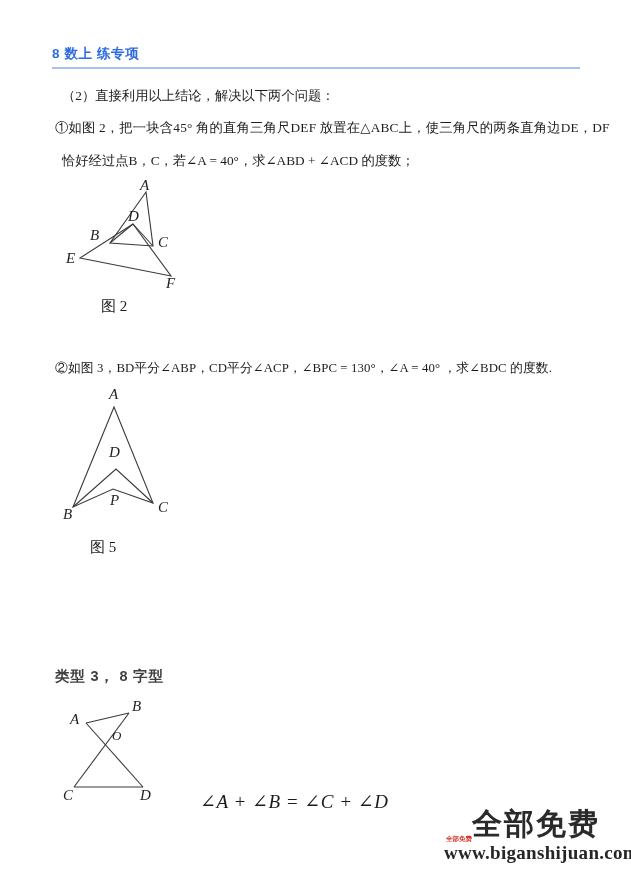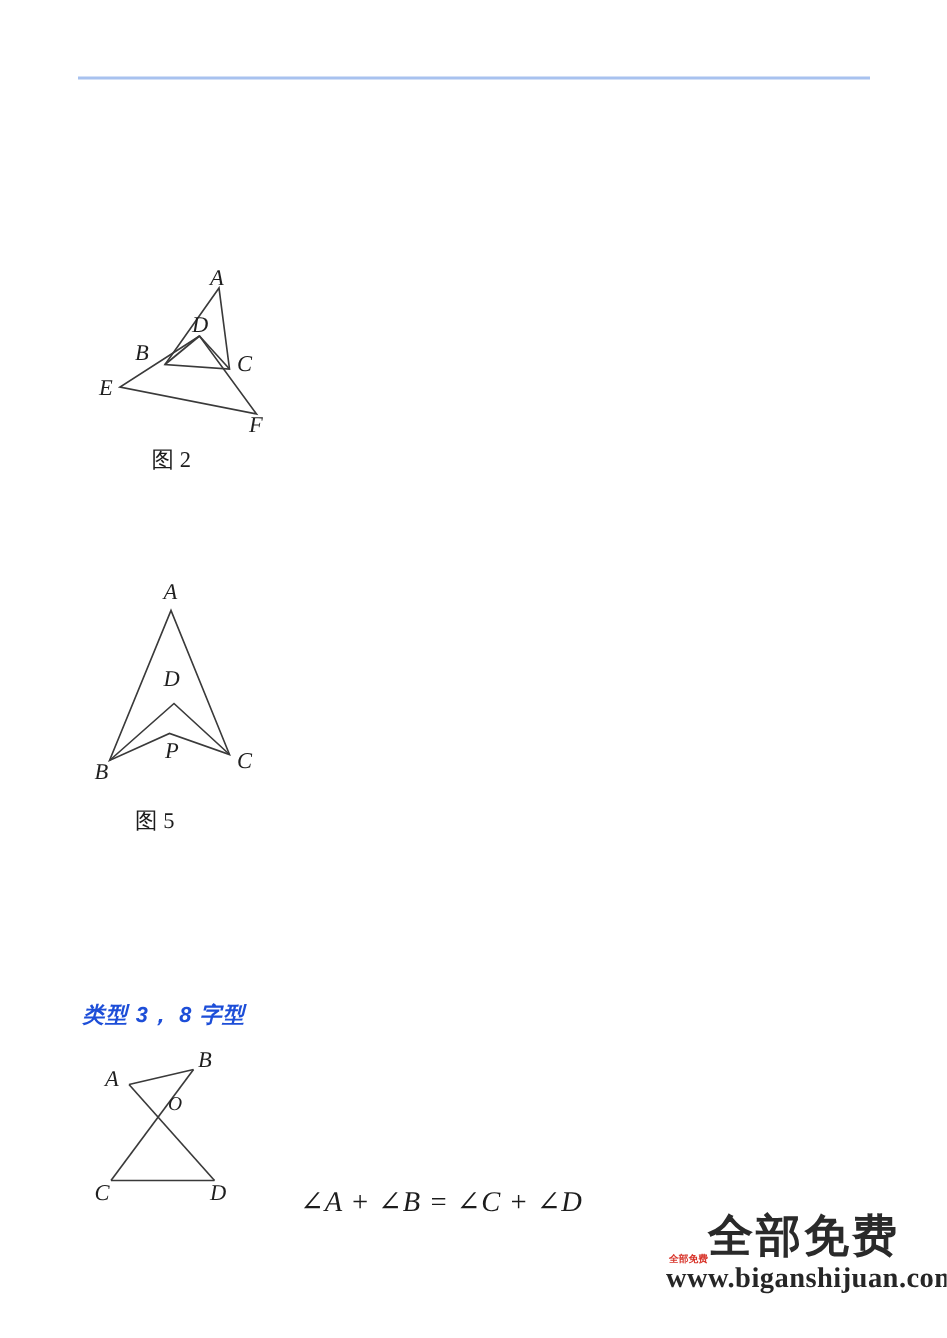--- a/index.html
+++ b/index.html
@@ -59,24 +59,23 @@
   .p-b1 { left: 55px;  top: 358px; letter-spacing: 0.1px; font-size: 12.8px;}
 
   
   .type-heading {
     position: absolute;
     left: 55px;
     top: 667px;
     font-family: "Liberation Sans", "DejaVu Sans", sans-serif;
     font-weight: bold;
     font-size: 14.5px;
-    color: #1d4ed8;
+    color: #404040;
     letter-spacing: 0.8px;
     white-space: nowrap;
-    font-style: italic;
   }
 
   
   .figure {
     position: absolute;
   }
   .fig-caption {
     position: absolute;
     font-size: 15px;
     color: #1c1c1c;
@@ -158,25 +157,29 @@
     letter-spacing: 0.3px;
     white-space: nowrap;
   }
 </style>
 </head>
 <body>
 
 <div class="page">
 
   <div class="doc-header">
+    <div class="doc-header-title">8 数上  练专项</div>
     <div class="doc-header-rule"></div>
   </div>
 
-
-
+  <div class="para p-2">（2）直接利用以上结论，解决以下两个问题：</div>
+
+  <div class="para p-a1">①如图 2，把一块含45° 角的直角三角尺DEF  放置在△ABC上，使三角尺的两条直角边DE，DF</div>
+
+  <div class="para p-a2">恰好经过点B，C，若∠A = 40°，求∠ABD + ∠ACD 的度数；</div>
 
   <svg class="figure" style="left:0px; top:0px;" width="631" height="892" viewBox="0 0 631 892" fill="none" pointer-events="none">
     <g stroke="#3a3a3a" stroke-width="1.1" fill="none" stroke-linejoin="miter">
 
       <path id="f2-abc" d="M146 192 L110 243 L153 246 Z"></path>
 
       <path id="f2-def" d="M133 224 L80 258 L171 276 Z"></path>
 
       <path id="f2-db" d="M133 224 L110 243"></path>
       <path id="f2-dc" d="M133 224 L153 246"></path>
@@ -186,20 +189,21 @@
       <text id="f2-lB" class="vlabel" x="90" y="240">B</text>
       <text id="f2-lC" class="vlabel" x="158" y="247">C</text>
       <text id="f2-lD" class="vlabel" x="128" y="221">D</text>
       <text id="f2-lE" class="vlabel" x="66" y="263">E</text>
       <text id="f2-lF" class="vlabel" x="166" y="288">F</text>
     </g>
   </svg>
 
   <div class="fig-caption fig2-cap">图 2</div>
 
+  <div class="para p-b1">②如图 3，BD平分∠ABP，CD平分∠ACP，∠BPC = 130°，∠A = 40°  ，求∠BDC 的度数.</div>
 
   <svg class="figure" style="left:0px; top:0px;" width="631" height="892" viewBox="0 0 631 892" fill="none" pointer-events="none">
     <g stroke="#3a3a3a" stroke-width="1.1" fill="none" stroke-linejoin="miter">
       <path id="f3-outer" d="M73 507 L114 407 L153 503 L113 489 Z"></path>
       <path id="f3-inner" d="M73 507 L116 469 L153 503"></path>
     </g>
     <g>
       <text id="f3-lA" class="vlabel" x="109" y="399">A</text>
       <text id="f3-lB" class="vlabel" x="63" y="519">B</text>
       <text id="f3-lC" class="vlabel" x="158" y="512">C</text>

